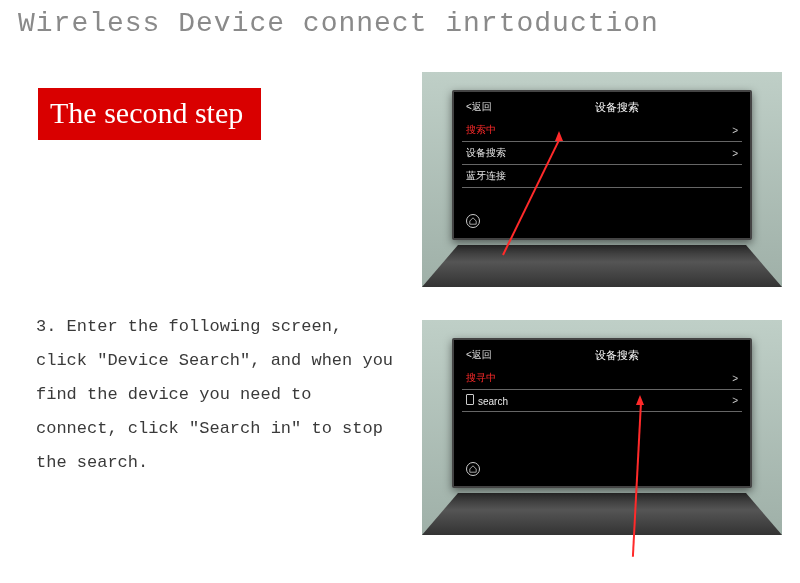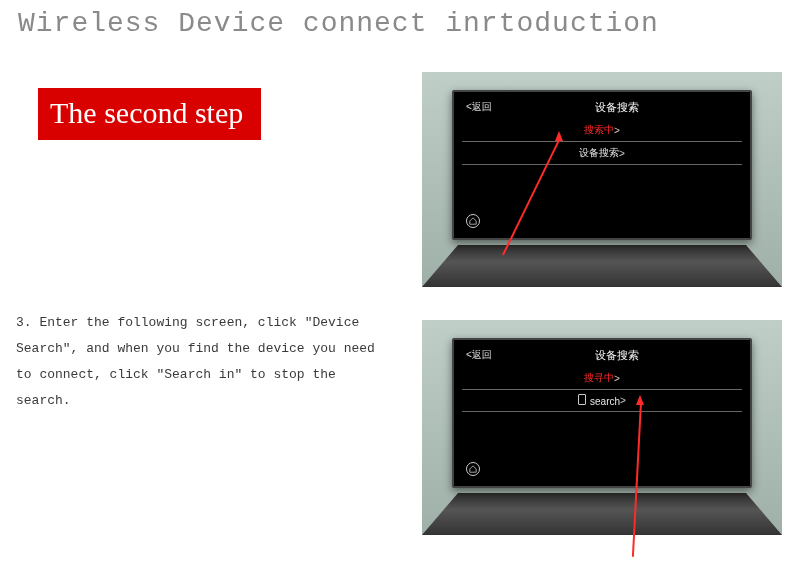--- a/index.html
+++ b/index.html
@@ -23,24 +23,24 @@
     left: 38px;
     top: 88px;
     background: #d90000;
     color: #fff;
     font-family: Liberation Serif, serif;
     font-size: 30px;
     padding: 8px 18px 10px 12px;
   }
   .instruction {
     position: absolute;
-    left: 16px;
+    left: 36px;
     top: 310px;
     width: 360px;
-    font-size: 13px;
+    font-size: 17px;
     color: #3a3a3a;
     line-height: 2;
     font-family: "Courier New", monospace;
   }
   .device {
     position: absolute;
     width: 360px;
     height: 215px;
     background: linear-gradient(#bfcfc7,#9fb0a8);
   }
@@ -74,21 +74,21 @@
     align-items: flex-start;
     gap: 4px;
     padding: 2px 4px 4px 4px;
   }
   .back { color: #ddd; font-size: 10px; }
   .title-center { flex: 1; text-align: center; color: #fff; font-size: 11px; }
   .row {
     border-bottom: 1px solid #666;
     padding: 4px 4px;
     display: flex;
-    justify-content: center;
+    justify-content: space-between;
     align-items: center;
     font-size: 10px;
   }
   .row.red { color: #ff2a2a; }
   .chev { color: #ccc; }
   .home-icon {
     position: absolute;
     left: 4px; bottom: 2px;
     width: 14px; height: 14px;
     border: 1.5px solid #ccc;
@@ -138,20 +138,23 @@
         <span class="title-center">设备搜索</span>
       </div>
       <div class="row red">
         <span>搜索中</span>
         <span class="chev">&gt;</span>
       </div>
       <div class="row">
         <span>设备搜索</span>
         <span class="chev">&gt;</span>
       </div>
+      <div class="row">
+        <span>蓝牙连接</span>
+      </div>
       <div class="home-icon">
         <svg viewBox="0 0 10 10">
             <path d="M1 5 L5 1 L9 5 L9 9 L1 9 Z" fill="none" stroke="#ccc" stroke-width="1"></path>
           </svg>
       </div>
     </div>
     <div class="arrow-head arrow1-head"></div>
     <div class="arrow-line arrow1-line"></div>
   </div>
 </div>

